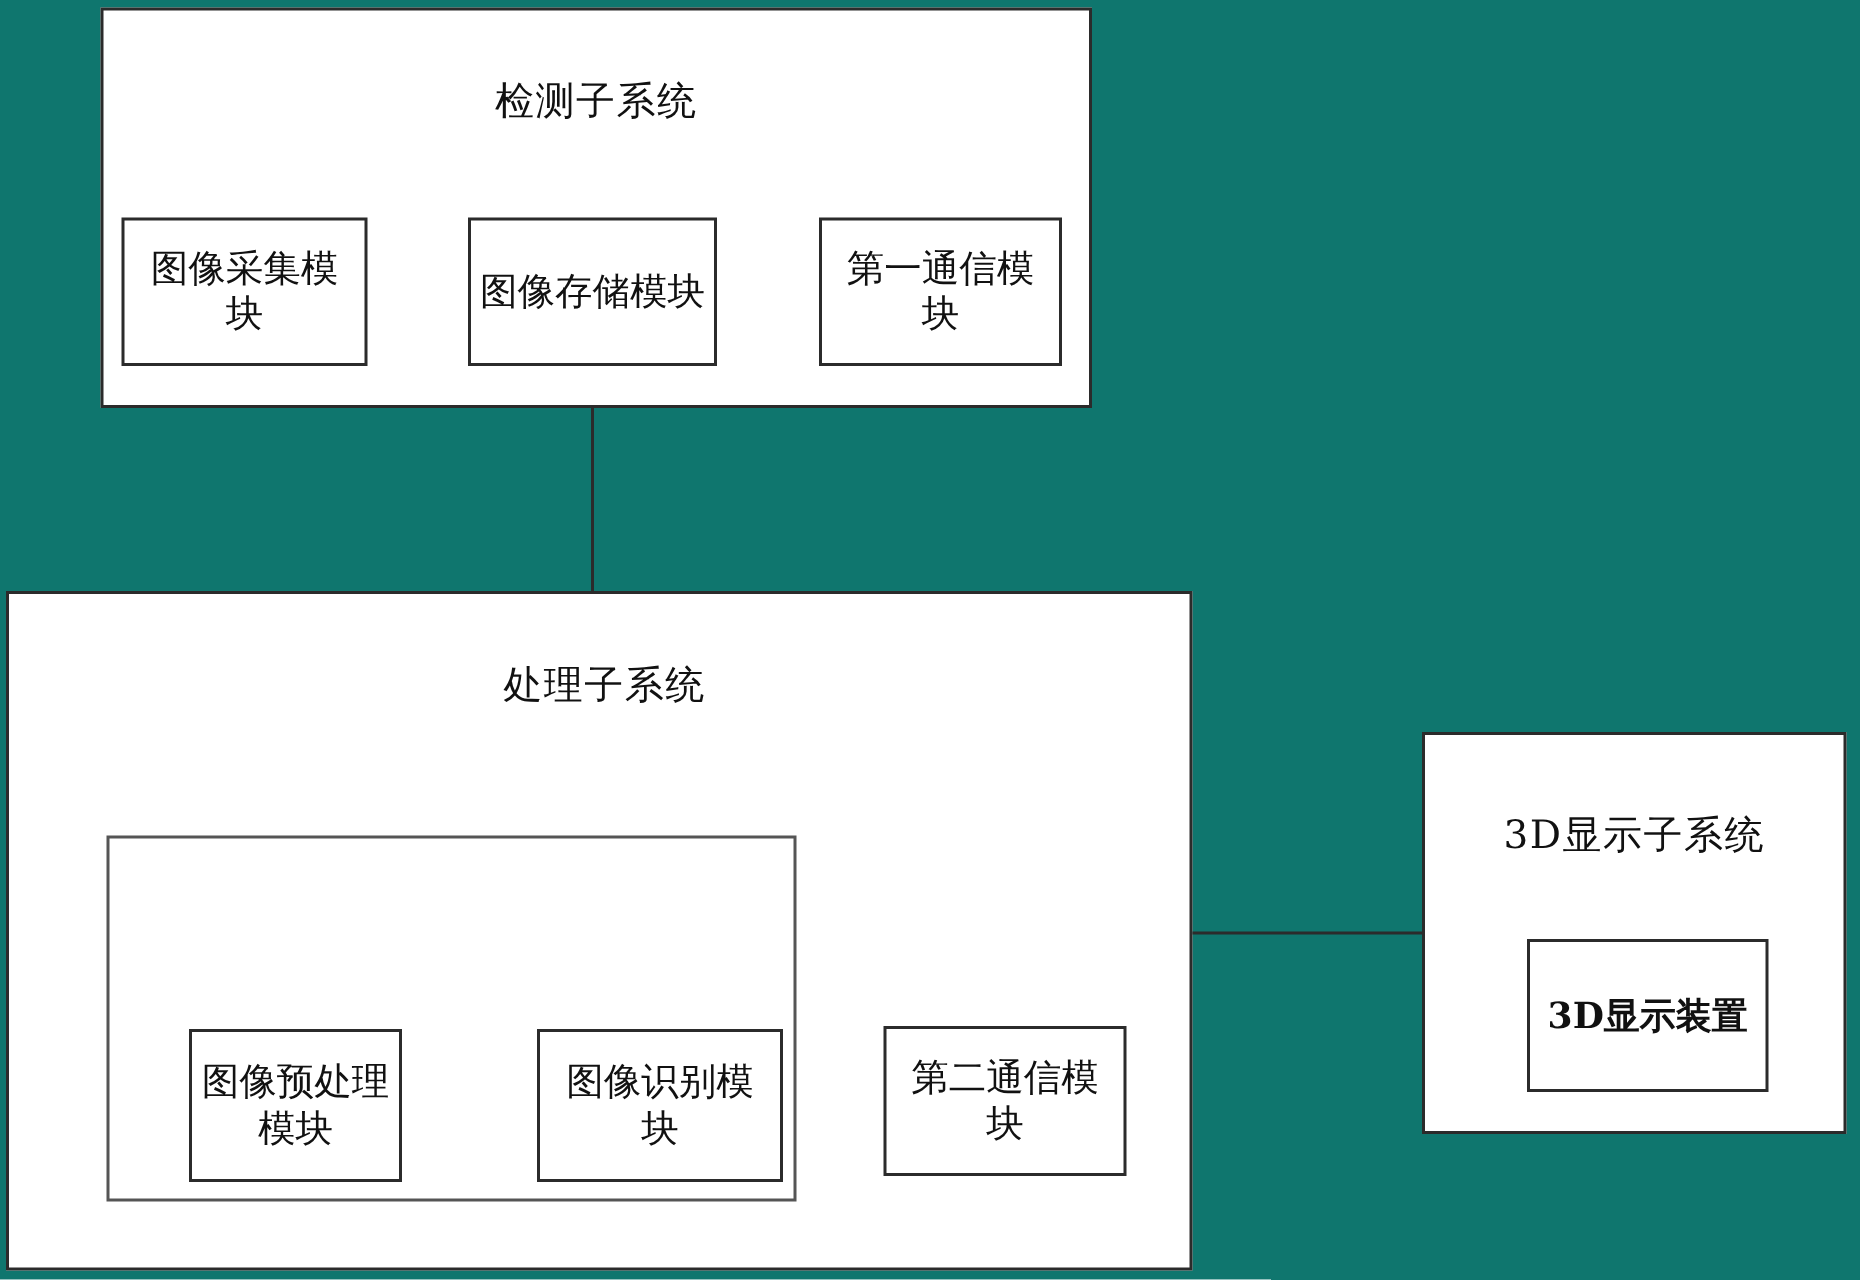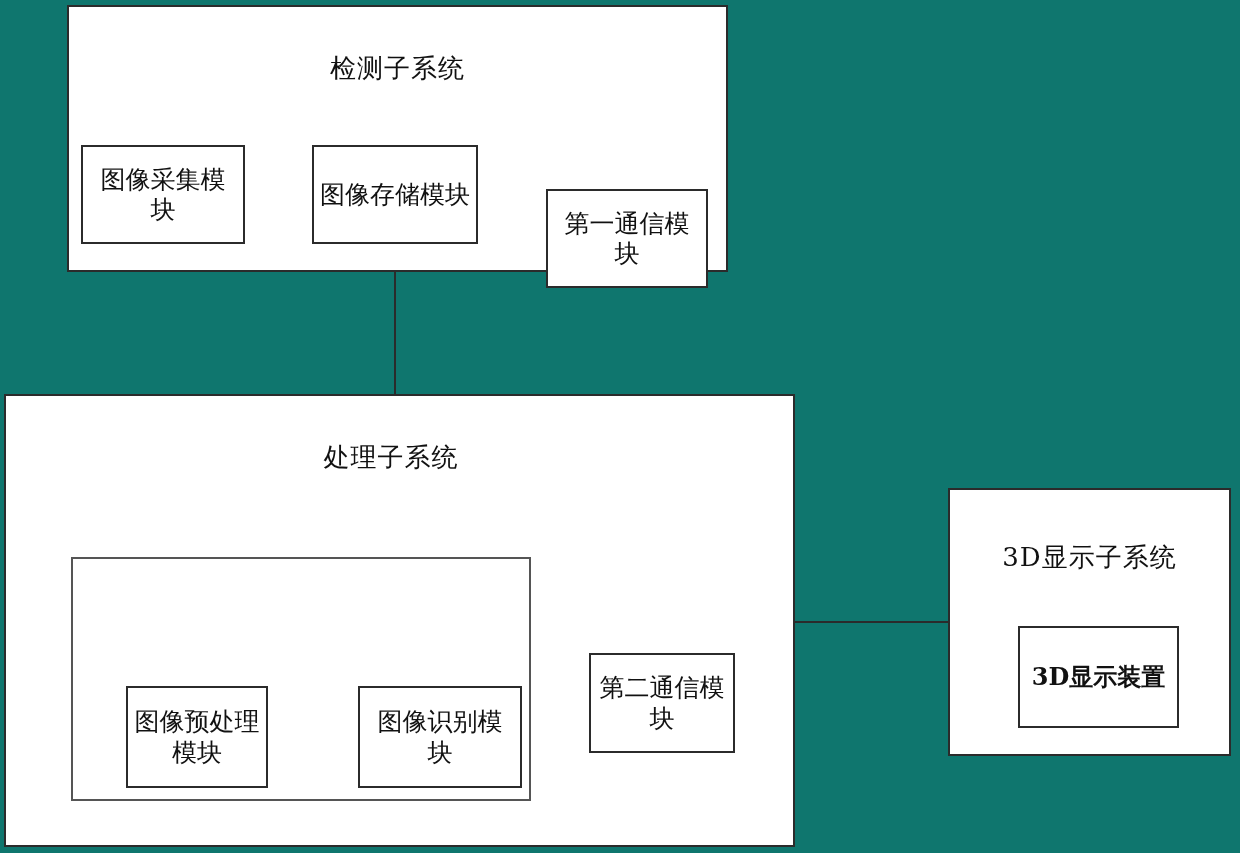--- a/index.html
+++ b/index.html
@@ -72,42 +72,42 @@
   <div class="title" style="left:67px; top:54px; width:661px;">检测子系统</div>
 
   <div class="box box-inner" style="left:81px; top:145px; width:164px; height:99px;">
     <div class="module-label">图像采集模块</div>
   </div>
 
   <div class="box box-inner" style="left:312px; top:145px; width:166px; height:99px;">
     <div class="module-label">图像存储模块</div>
   </div>
 
-  <div class="box box-inner" style="left:546px; top:145px; width:162px; height:99px;margin-top:44px;">
+  <div class="box box-inner" style="left:546px; top:145px; width:162px; height:99px;">
     <div class="module-label" style="padding:0 16px;">第一通信模块</div>
   </div>
 
   <div class="connector connector-v" style="left:394px; top:271px; height:124px;"></div>
 
   <div class="box" style="left:4px; top:394px; width:791px; height:453px;">
   </div>
-  <div class="title" style="left:0; top:443px; width:702px;padding-left:40px;">处理子系统</div>
+  <div class="title" style="left:12px; top:443px; width:702px;padding-left:40px;">处理子系统</div>
 
   <div class="box container-box" style="left:71px; top:557px; width:460px; height:244px;">
   </div>
 
   <div class="box box-inner" style="left:126px; top:686px; width:142px; height:102px;">
     <div class="module-label">图像预处理模块</div>
   </div>
 
   <div class="box box-inner" style="left:358px; top:686px; width:164px; height:102px;">
     <div class="module-label">图像识别模块</div>
   </div>
 
-  <div class="box box-inner" style="left:589px; top:653px; width:146px; height:100px;">
+  <div class="box box-inner" style="left:589px; top:684px; width:162px; height:100px;">
     <div class="module-label">第二通信模块</div>
   </div>
 
   <div class="connector connector-h" style="left:795px; top:621px; width:155px;"></div>
 
   <div class="box" style="left:948px; top:488px; width:283px; height:268px;">
   </div>
   <div class="title" style="left:948px; top:543px; width:283px;">3D显示子系统</div>
 
   <div class="box box-inner" style="left:1018px; top:626px; width:161px; height:102px;font-weight:bold;">

